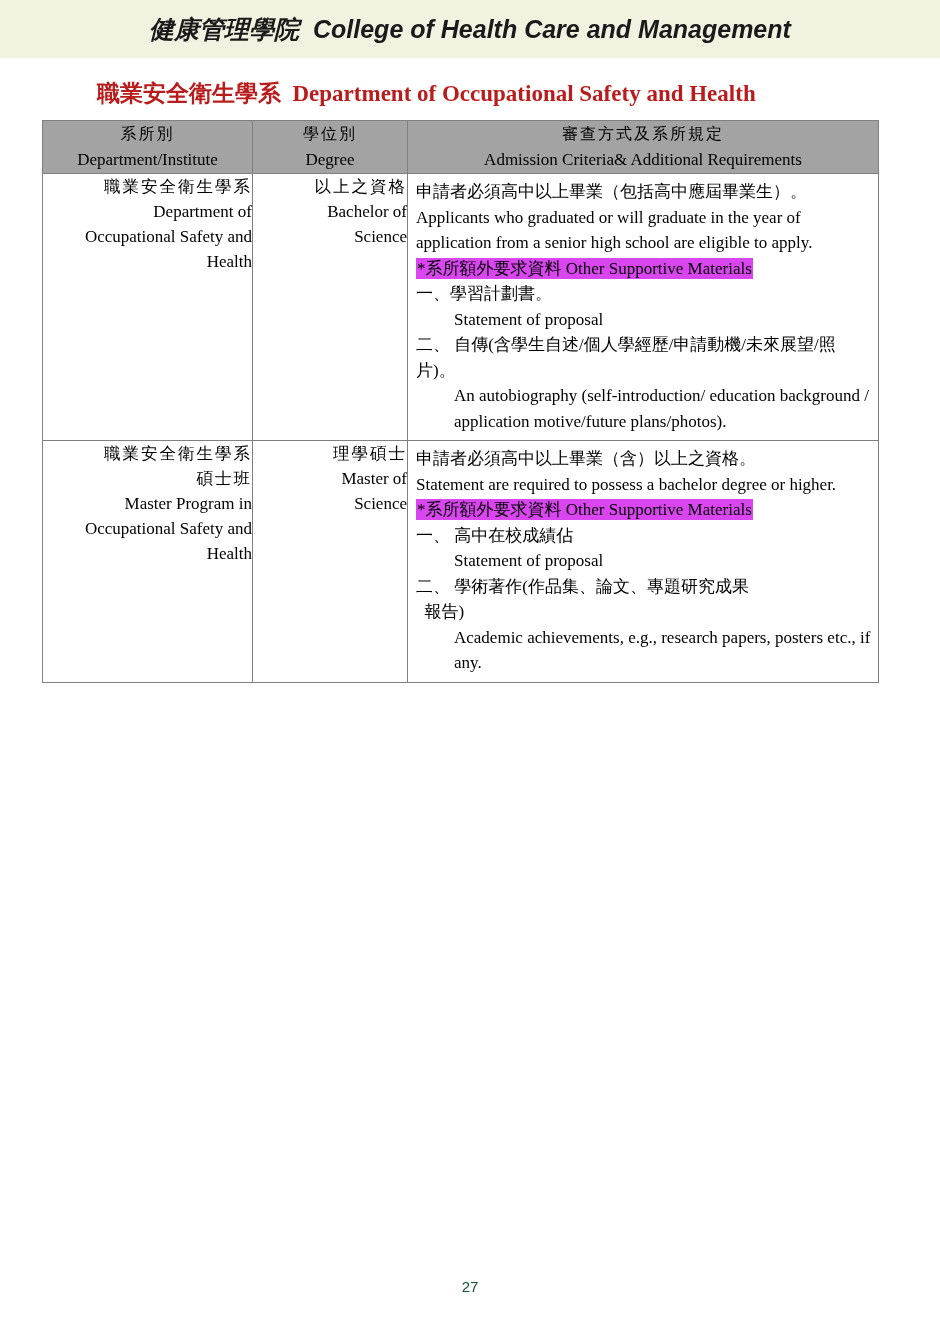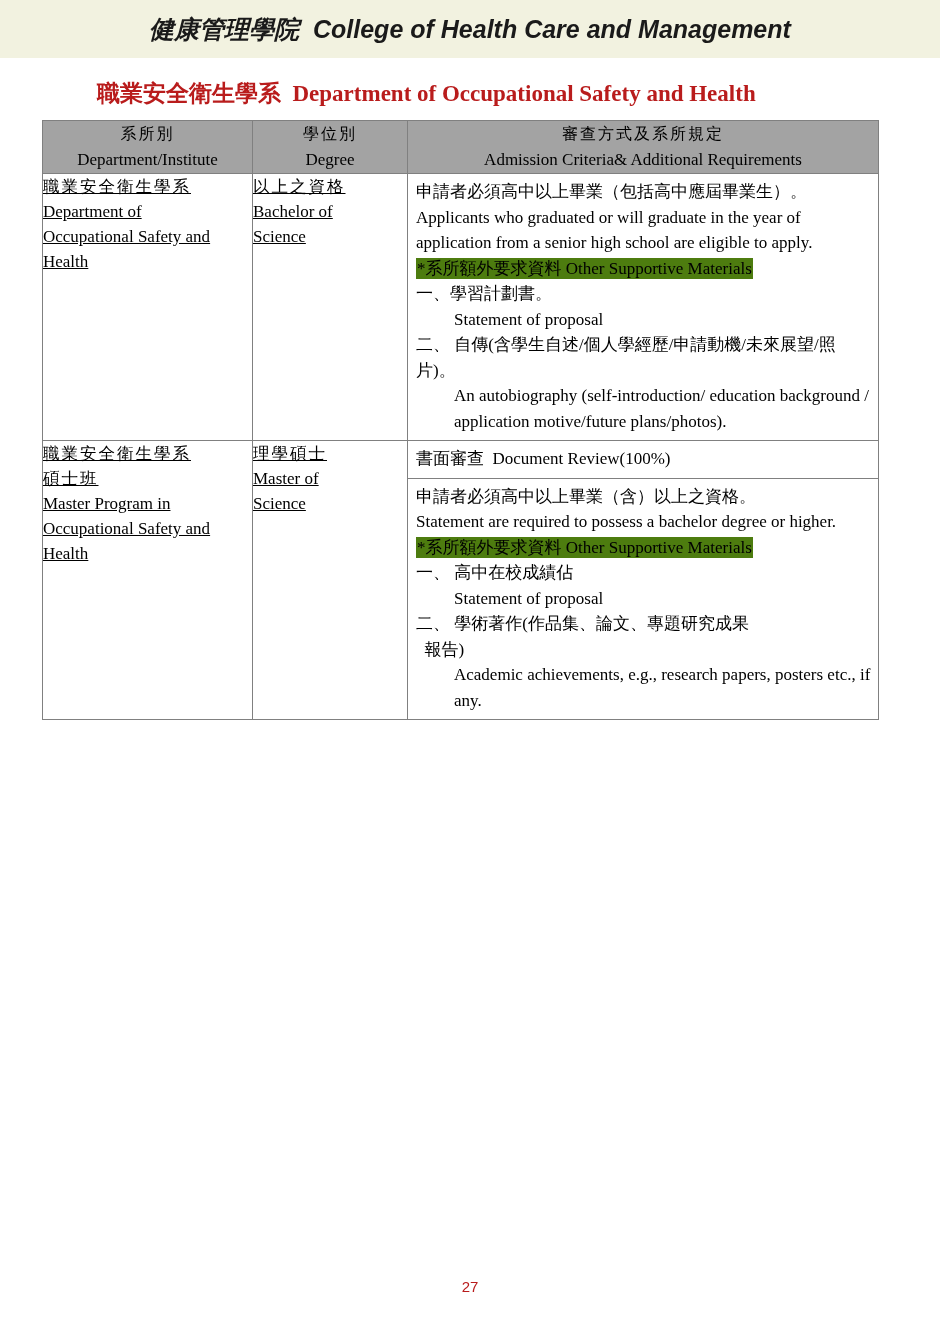--- a/index.html
+++ b/index.html
@@ -89,24 +89,23 @@
     white-space: pre;
   }
   .hdr-en {
     font-size: 17px;
     line-height: 26px;
     white-space: pre;
   }
 
   
   .cell-center {
-    text-align: left;
+    text-align: right;
     vertical-align: middle;
     padding: 8px 6px;
-    text-decoration: underline;
   }
   .cell-center .cn {
     font-size: 16.5px;
     line-height: 25px;
     letter-spacing: 2px;
     white-space: pre;
   }
   .cell-center .en {
     font-size: 17px;
     line-height: 25px;
@@ -128,35 +127,35 @@
   .crit-inner tr:last-child td { border-bottom: none; }
 
   .line {
     font-size: 17px;
     line-height: 25.5px;
     white-space: pre-wrap;
     margin: 0;
   }
   .indent-1 { padding-left: 38px; }
   .hl {
-    background: #4d7c0f;
+    background: #d946ef;
     display: inline;
     padding: 1px 1px;
   }
 
   
   .page-number {
     position: absolute;
     left: 0;
     top: 1278px;
     width: 940px;
     text-align: center;
     font-family: "Liberation Sans", "DejaVu Sans", sans-serif;
     font-size: 15px;
-    color: #b91c1c;
+    color: #14532d;
   }
 </style>
 </head>
 <body>
 
 <div class="banner">
   <div class="banner-title">健康管理學院  College of Health Care and Management</div>
 </div>
 
 <div class="section-heading">職業安全衛生學系  Department of Occupational Safety and Health</div>
@@ -225,25 +224,20 @@
         <td class="cell-center">
           <div class="cn">理學碩士</div>
           <div class="en">Master of</div>
           <div class="en">Science</div>
         </td>
         <td class="crit-cell">
           <table class="crit-inner">
             <tbody>
               <tr>
                 <td>
-                  <div class="line">書面審查  Document Review(100%)</div>
-                </td>
-              </tr>
-              <tr>
-                <td>
                   <div class="line">申請者必須高中以上畢業（含）以上之資格。</div>
                   <div class="line">Statement are required to possess a bachelor degree or higher.</div>
                   <div class="line"><span class="hl">*系所額外要求資料 Other Supportive Materials</span></div>
                   <div class="line">一、 高中在校成績佔</div>
                   <div class="line indent-1">Statement of proposal</div>
                   <div class="line">二、 學術著作(作品集、論文、專題研究成果
   報告)</div>
                   <div class="line indent-1">Academic achievements, e.g., research papers, posters etc., if any.</div>
                 </td>
               </tr>

